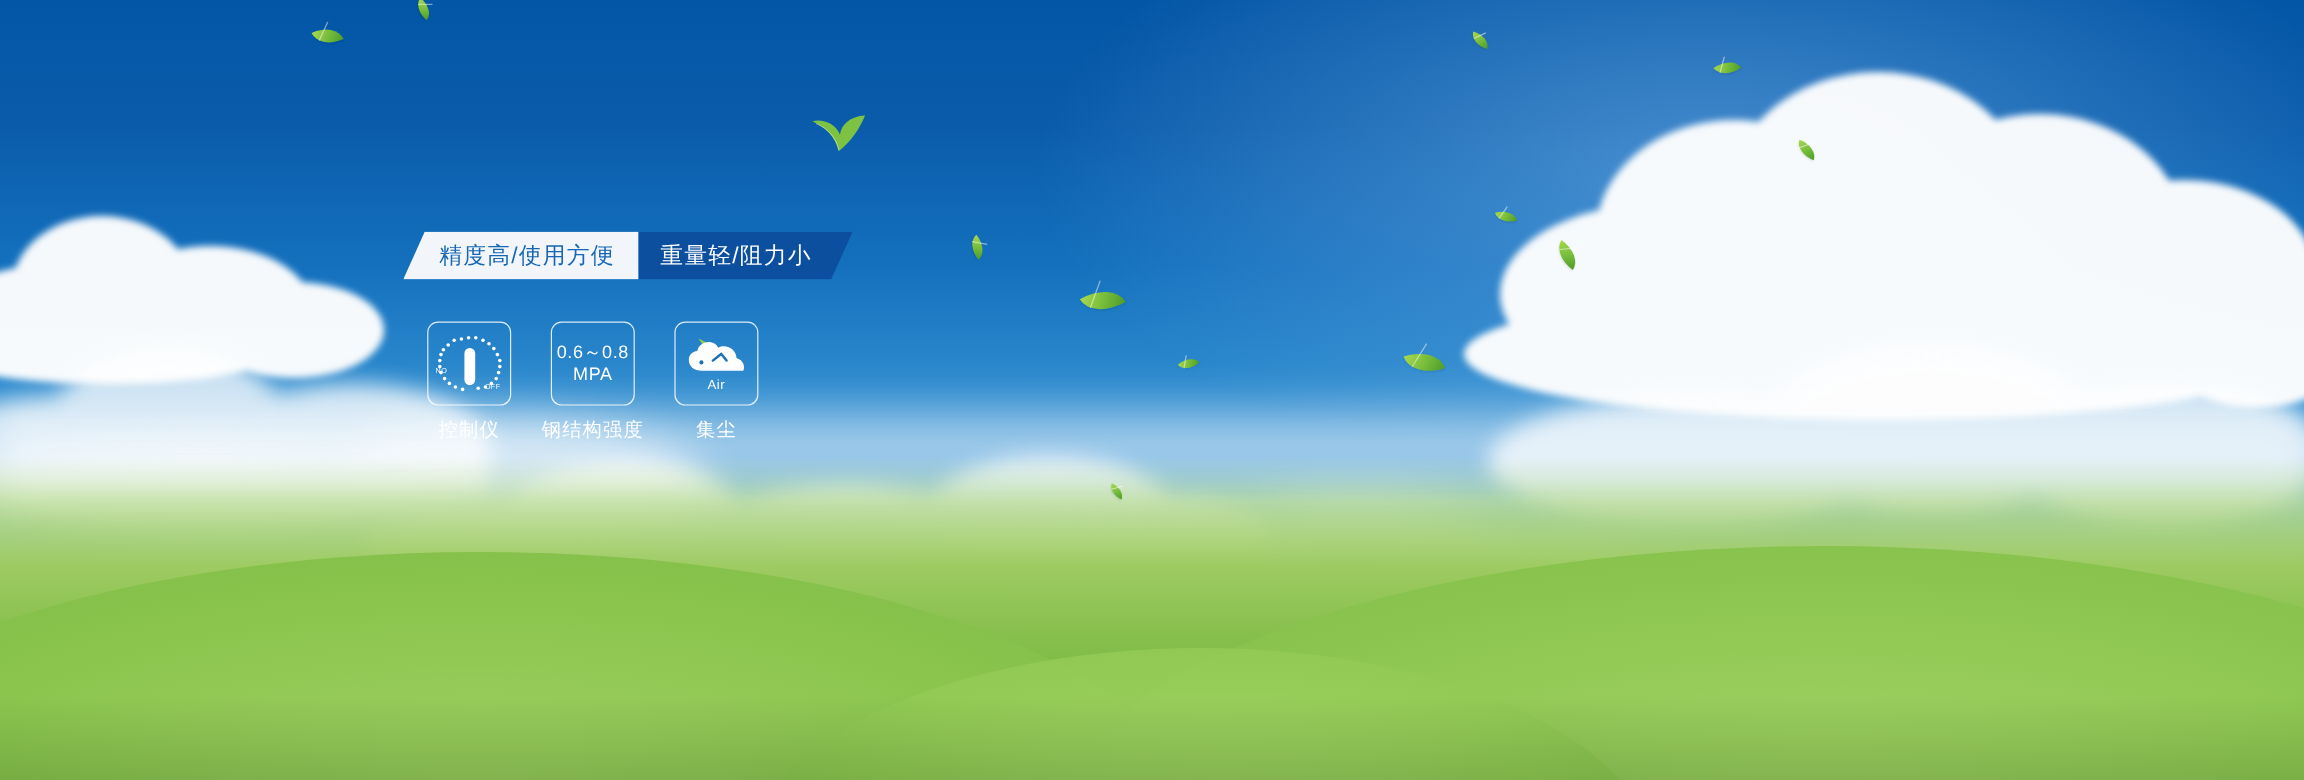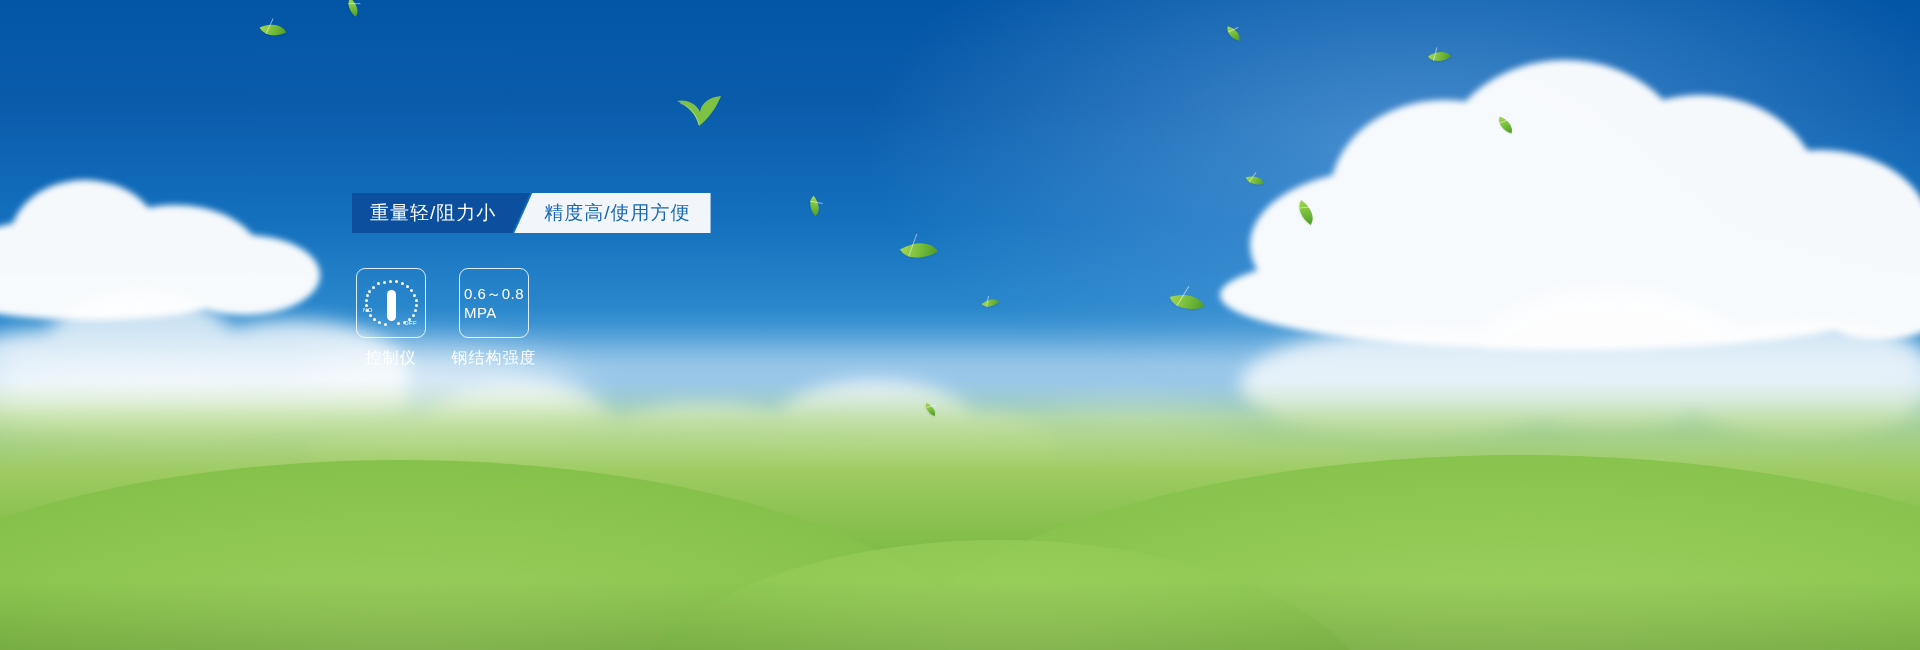--- a/index.html
+++ b/index.html
@@ -78,21 +78,21 @@
   }
 
   
   .icons{position:absolute;left:356px;top:268px;display:flex;gap:33px;}
   .icon-cell{width:70px;display:flex;flex-direction:column;align-items:center;}
   .icon-box{
     width:70px;height:70px;border:1px solid rgba(255,255,255,.85);
     border-radius:9px;display:flex;align-items:center;justify-content:center;
     box-sizing:border-box;
   }
-  .icon-text{color:#fff;font-size:15px;line-height:19px;letter-spacing:.5px;}
+  .icon-text{color:#fff;text-align:center;font-size:15px;line-height:19px;letter-spacing:.5px;}
   .icon-caption{margin-top:10px;color:#ffffff;font-size:16px;white-space:nowrap;letter-spacing:1px;}
 
   
   .gauge{position:relative;width:56px;height:52px;}
   .gauge .needle{position:absolute;left:50%;top:13px;width:9px;height:31px;margin-left:-4.5px;background:#fff;border-radius:5px;}
   .gauge .dot{position:absolute;width:3px;height:3px;background:#fff;border-radius:50%;}
   .gauge .lbl{position:absolute;color:#fff;font-size:6px;letter-spacing:.3px;}
   .gauge .lbl.no{left:0;top:30px;}
   .gauge .lbl.off{right:2px;top:43px;}
 
@@ -188,22 +188,22 @@
   <div class="leaf" style="left:924px;top:405px;width:13px;height:9px;transform:rotate(25deg);"></div>
 
   <div class="content">
 
     <svg class="title-leaf" viewBox="0 0 46 30">
       <path d="M23 30 C20 18 12 10 1 5 C10 3 20 7 24 16 C25 8 32 1 45 0 C40 12 33 22 23 30 Z" fill="#7dc242"></path>
       <path d="M23 29 C21 19 14 11 4 7" stroke="#ffffff" stroke-width="0.8" fill="none" opacity=".45"></path>
     </svg>
 
     <div class="badges">
+      <div class="badge badge-light">精度高/使用方便</div>
       <div class="badge badge-dark">重量轻/阻力小</div>
-      <div class="badge badge-light">精度高/使用方便</div>
     </div>
 
     <div class="icons">
 
       <div class="icon-cell">
         <div class="icon-box">
           <div class="gauge">
             <div class="needle"></div>
             <span class="lbl no">NO</span>
             <span class="lbl off">OFF</span>
@@ -240,16 +240,39 @@
       <div class="icon-cell">
         <div class="icon-box">
           <div class="icon-text" style="white-space:pre-line;font-size:15px;">0.6～0.8
 MPA</div>
         </div>
         <div class="icon-caption">钢结构强度</div>
       </div>
 
 
 
+      <div class="icon-cell">
+        <div class="icon-box">
+          <div class="airwrap">
+            <svg width="54" height="34" viewBox="0 0 54 34">
+              <defs>
+                <linearGradient id="grn" x1="0" y1="0" x2="1" y2="1">
+                  <stop offset="0%" stop-color="#a4d64f"></stop>
+                  <stop offset="100%" stop-color="#4fa524"></stop>
+                </linearGradient>
+              </defs>
+              <path d="M12 3 L34 14 L22 17 Z" fill="url(#grn)"></path>
+              <path d="M15 30 C8 30 4 26 4 21 C4 17 7 14 11 13.6 C12 9 16 6 20.5 6 C24 6 27 7.8 28.6 10.8
+                       C30 10 31.6 9.6 33.2 9.6 C39 9.6 43.6 14 43.8 19.6 C47.4 20.4 50 23.4 50 27
+                       C50 28.1 49.8 29.1 49.4 30 Z" fill="#ffffff"></path>
+              <circle cx="14.5" cy="23" r="4.6" fill="none" stroke="#ffffff" stroke-width="2.2"></circle>
+              <circle cx="14.5" cy="23" r="1.7" fill="#1b6fb5"></circle>
+              <path d="M24 21.5 L31 16 L35.5 21.5" fill="none" stroke="#1b6fb5" stroke-width="2" stroke-linecap="round"></path>
+            </svg>
+            <div class="air-label">Air</div>
+          </div>
+        </div>
+        <div class="icon-caption">集尘</div>
+      </div>
 
     </div>
   </div>
 </div>
 
 </body></html>

